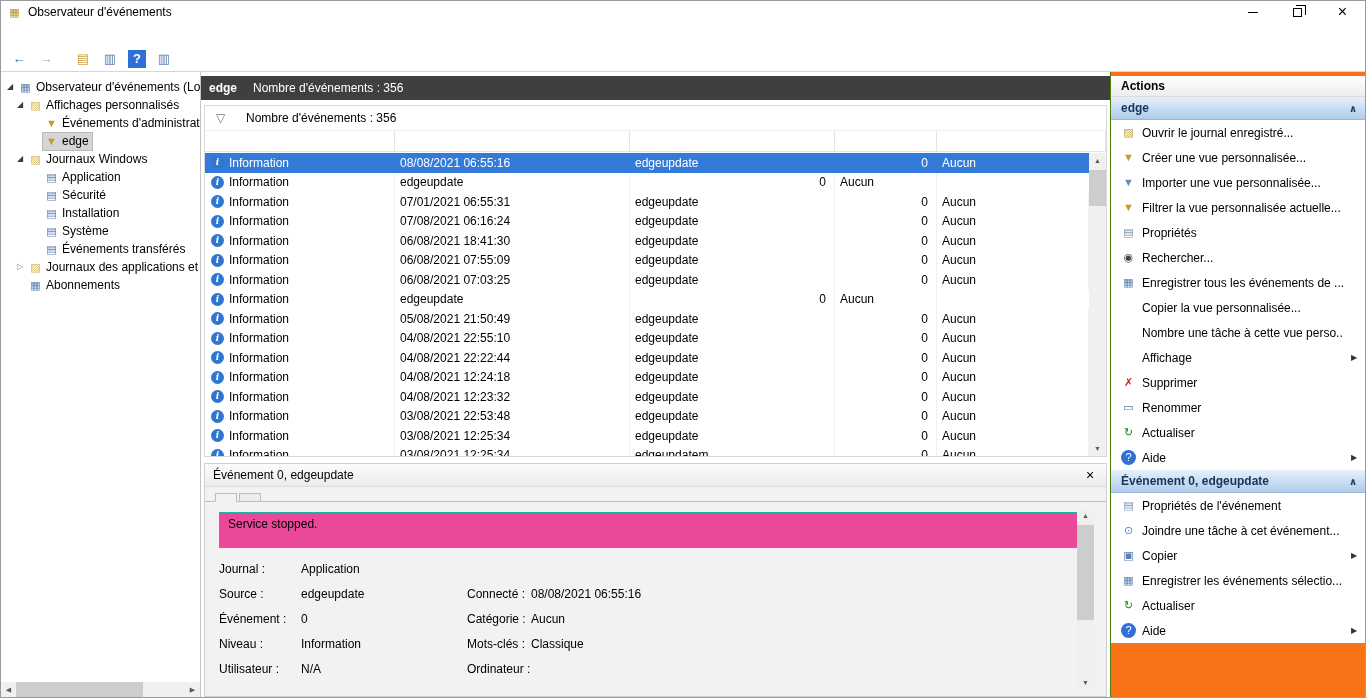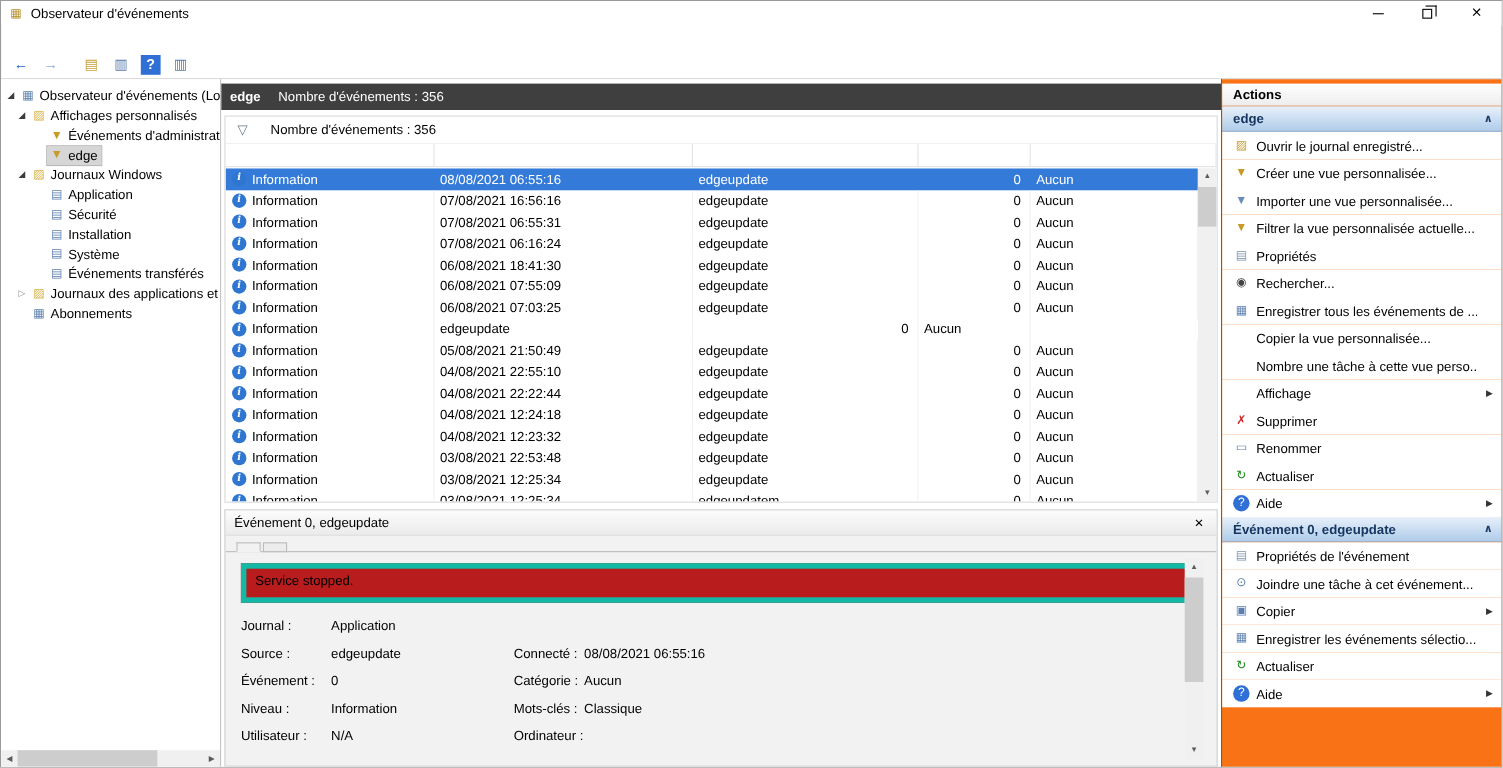--- a/index.html
+++ b/index.html
@@ -64,21 +64,21 @@
 
   
   .preview {flex:1; margin:6px 3px 0 3px; border:1px solid #d0d0d0; display:flex; flex-direction:column; overflow:hidden; background:#f2f2f2}
   .preview-header {height:23px; background:linear-gradient(#fcfcfc,#ebebeb); border-bottom:1px solid #dcdcdc; display:flex; align-items:center; padding:0 8px; flex:none}
   .preview-title {flex:1}
   .pclose {font-size:14px; color:#333; width:16px; text-align:center}
   .tabs {display:flex; padding-left:10px; margin-top:6px; position:relative; z-index:2; flex:none}
   .tab {margin-bottom:-1px; border:1px solid #bcbcbc; background:#ececec; padding:3px 10px 4px; margin-right:2px}
   .tab.active {background:#f2f2f2; border-bottom-color:#f2f2f2}
   .tab-page {flex:1; border-top:1px solid #bcbcbc; position:relative; padding:10px 14px 0}
-  .msg-box {height:36px; background:#b91c1c; border:5px solid #14b8a6; padding:4px 8px}
+  .msg-box {height:36px; background:#ec4899; border:1px solid #14b8a6; padding:4px 8px}
   .fields {margin-top:14px; display:flex; flex-direction:column; gap:11px}
   .frow {display:grid; grid-template-columns:82px 166px 64px 1fr}
   .frow span {overflow:hidden; white-space:nowrap}
   .pscroll {position:absolute; right:12px; top:6px; bottom:6px; width:17px; background:#f0f0f0; display:flex; flex-direction:column; align-items:center}
   .ptrack {flex:1; width:100%; position:relative}
   .pthumb {position:absolute; top:2px; left:0; width:100%; height:95px; background:#cdcdcd}
 
   
   .actions-panel {width:255px; border-left:1px solid #4d7c0f; background:#f97316; display:flex; flex-direction:column; padding-top:4px; overflow:hidden}
   .actions-title {height:21px; line-height:20px; font-weight:bold; padding-left:10px; background:linear-gradient(#ffffff,#ededed); border-bottom:1px solid #dadada; flex:none}
@@ -271,31 +271,30 @@
             <div class="c">08/08/2021 06:55:16</div>
             <div class="c">edgeupdate</div>
             <div class="c id">0</div>
             <div class="c">Aucun</div>
           </div>
             <div class="row">
             <div class="c level">
               <span class="icon" style="color: rgb(255, 255, 255); background: rgb(46, 118, 208); border-radius: 50%;">i</span>
               <span>Information</span>
             </div>
-            <div class="c">07/08/2021 16:56:16</div>
-            <div class="c">edgeupdate</div>
-            <div class="c id">0</div>
-            <div class="c">Aucun</div>
-          </div>
-            <div class="row">
-            <div class="c level">
-              <span class="icon" style="color: rgb(255, 255, 255); background: rgb(46, 118, 208); border-radius: 50%;">i</span>
-              <span>Information</span>
-            </div>
-            <div class="c">07/08/2021 06:55:31</div>
+            <div class="c">edgeupdate</div>
+            <div class="c id">0</div>
+            <div class="c">Aucun</div>
+          </div>
+            <div class="row">
+            <div class="c level">
+              <span class="icon" style="color: rgb(255, 255, 255); background: rgb(46, 118, 208); border-radius: 50%;">i</span>
+              <span>Information</span>
+            </div>
+            <div class="c">07/01/2021 06:55:31</div>
             <div class="c">edgeupdate</div>
             <div class="c id">0</div>
             <div class="c">Aucun</div>
           </div>
             <div class="row">
             <div class="c level">
               <span class="icon" style="color: rgb(255, 255, 255); background: rgb(46, 118, 208); border-radius: 50%;">i</span>
               <span>Information</span>
             </div>
             <div class="c">07/08/2021 06:16:24</div>

